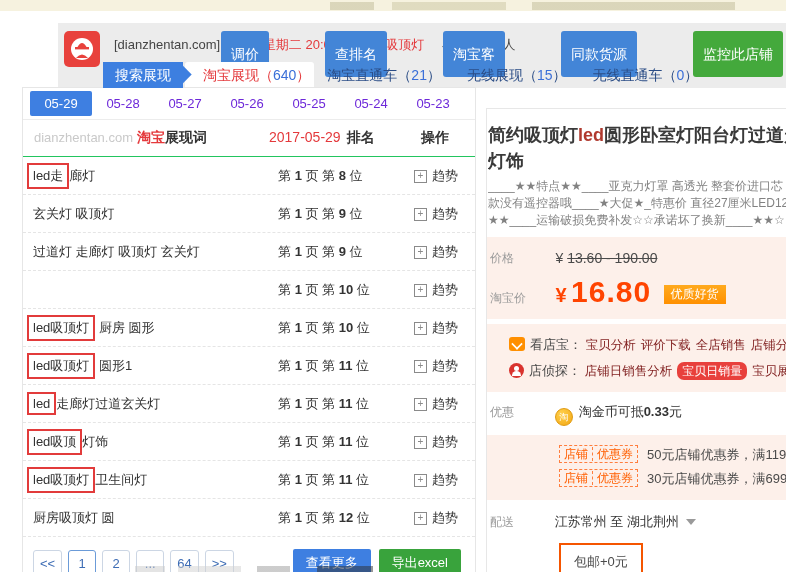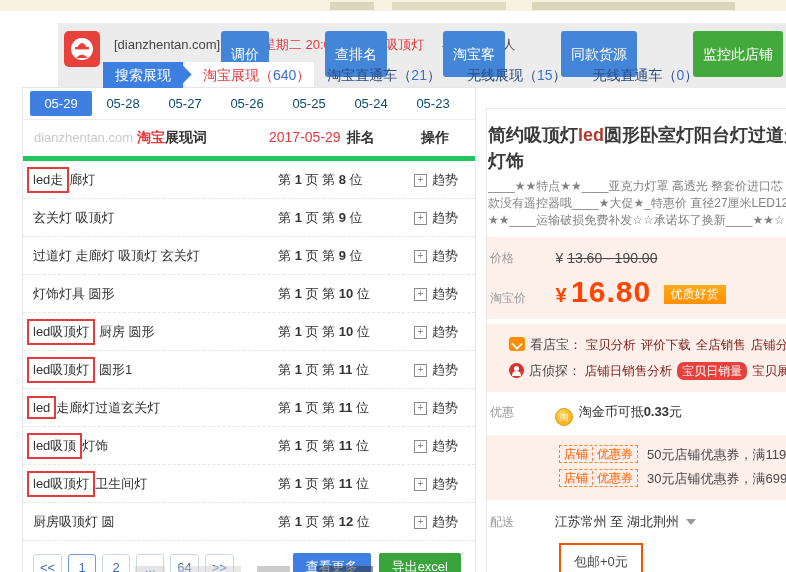--- a/index.html
+++ b/index.html
@@ -24,23 +24,23 @@
   .tabrow{position:absolute;left:45px;bottom:0;height:26px;display:flex;align-items:flex-end;font-size:14px;}
   .ribbon{position:relative;background:#3d7fe0;color:#fff;line-height:26px;padding:0 12px;z-index:2;}
   .ribbon::after{content:"";position:absolute;right:-6px;top:6px;width:13px;height:13px;background:#3d7fe0;transform:rotate(45deg);}
   .stab{line-height:26px;padding:0 13px;color:#2b4d86;white-space:nowrap;cursor:pointer;}
   .stab .num{color:#3a6fd8;}
   .stab.active{background:#fff;color:#e4393c;border-radius:3px 3px 0 0;padding:0 4px 0 18px;margin-left:2px;}
   
   .lpanel{position:absolute;left:22px;top:87px;width:454px;height:485px;background:#fff;
     border:1px solid #e6e6e6;border-bottom:none;box-sizing:border-box;}
   .dates{height:31px;display:flex;align-items:center;padding-left:7px;border-bottom:1px solid #ececec;}
-  .dtab{width:62px;text-align:center;line-height:25px;font-size:13px;color:#0c4a6e;cursor:pointer;}
+  .dtab{width:62px;text-align:center;line-height:25px;font-size:13px;color:#6d28d9;cursor:pointer;}
   .dtab.active{background:#3e7fe1;color:#fff;border-radius:2px;}
-  .thead{position:relative;height:36px;border-bottom:5px solid #22c55e;font-size:14px;}
+  .thead{position:relative;height:36px;border-bottom:1px solid #22c55e;font-size:14px;}
   .thead .c1{position:absolute;left:11px;top:9px;}
   .thead .site{color:#c9c9c9;font-size:13px;}
   .thead .brand{color:#e4393c;font-weight:bold;}
   .thead .wl{color:#333;font-weight:bold;}
   .thead .c2{position:absolute;left:246px;top:9px;}
   .thead .date{color:#e4393c;}
   .thead .rl{color:#333;font-weight:bold;margin-left:6px;}
   .thead .c3{position:absolute;left:398px;top:9px;font-weight:bold;}
   .trow{position:relative;height:37px;line-height:37px;border-bottom:1px dashed #e5e5e5;font-size:13px;}
   .kw{position:absolute;left:10px;white-space:nowrap;}
@@ -169,21 +169,20 @@
     <span class="kw"><span>玄关灯 吸顶灯</span></span>
     <span class="rank"><span>第</span> <span class="n">1</span> <span>页 第</span> <span class="n">9</span> <span>位</span></span>
     <span class="trend"><span class="ticon">+</span><span>趋势</span></span>
   </div>
   <div class="trow">
     <span class="kw"><span>过道灯 走廊灯 吸顶灯 玄关灯</span></span>
     <span class="rank"><span>第</span> <span class="n">1</span> <span>页 第</span> <span class="n">9</span> <span>位</span></span>
     <span class="trend"><span class="ticon">+</span><span>趋势</span></span>
   </div>
   <div class="trow">
-    <span class="kw"><span>灯饰灯具 圆形</span></span>
     <span class="rank"><span>第</span> <span class="n">1</span> <span>页 第</span> <span class="n">10</span> <span>位</span></span>
     <span class="trend"><span class="ticon">+</span><span>趋势</span></span>
   </div>
   <div class="trow">
     <span class="kw"><span class="hl">led吸顶灯</span><span> 厨房 圆形</span></span>
     <span class="rank"><span>第</span> <span class="n">1</span> <span>页 第</span> <span class="n">10</span> <span>位</span></span>
     <span class="trend"><span class="ticon">+</span><span>趋势</span></span>
   </div>
   <div class="trow">
     <span class="kw"><span class="hl">led吸顶灯</span><span> 圆形1</span></span>

